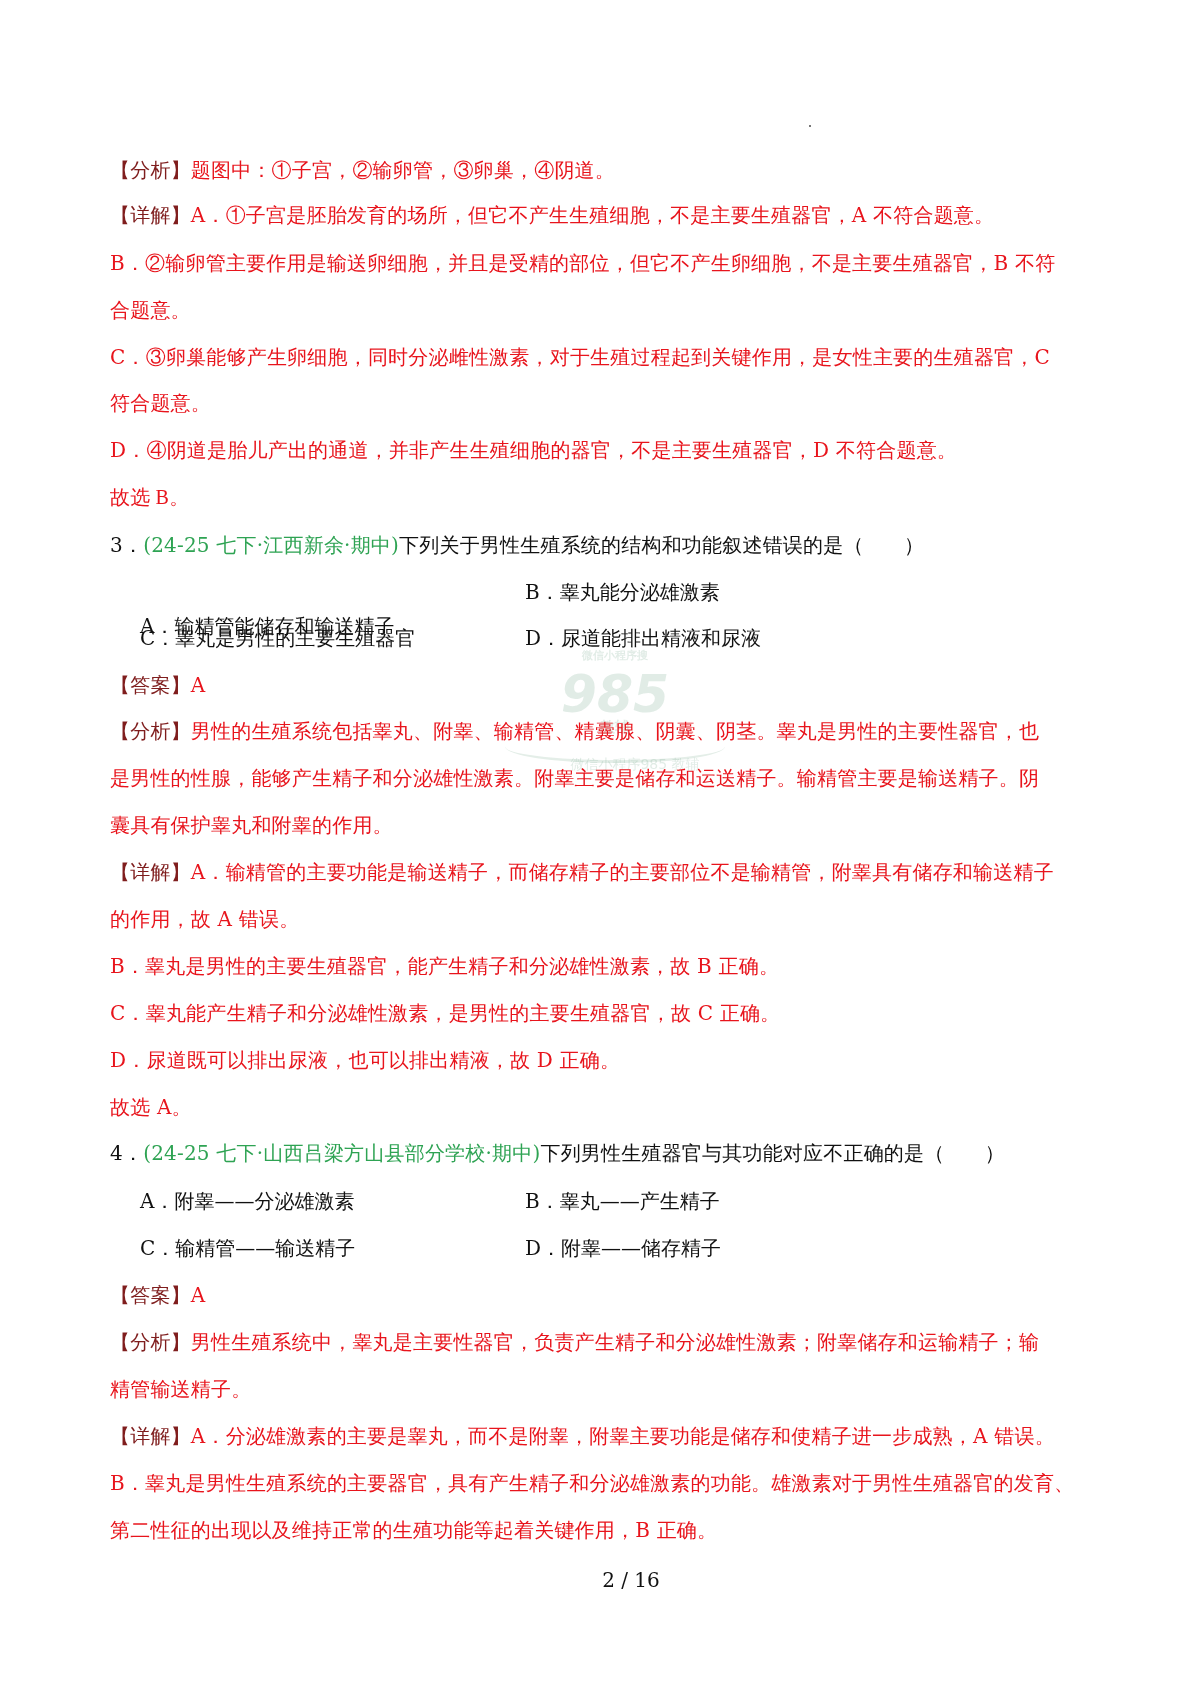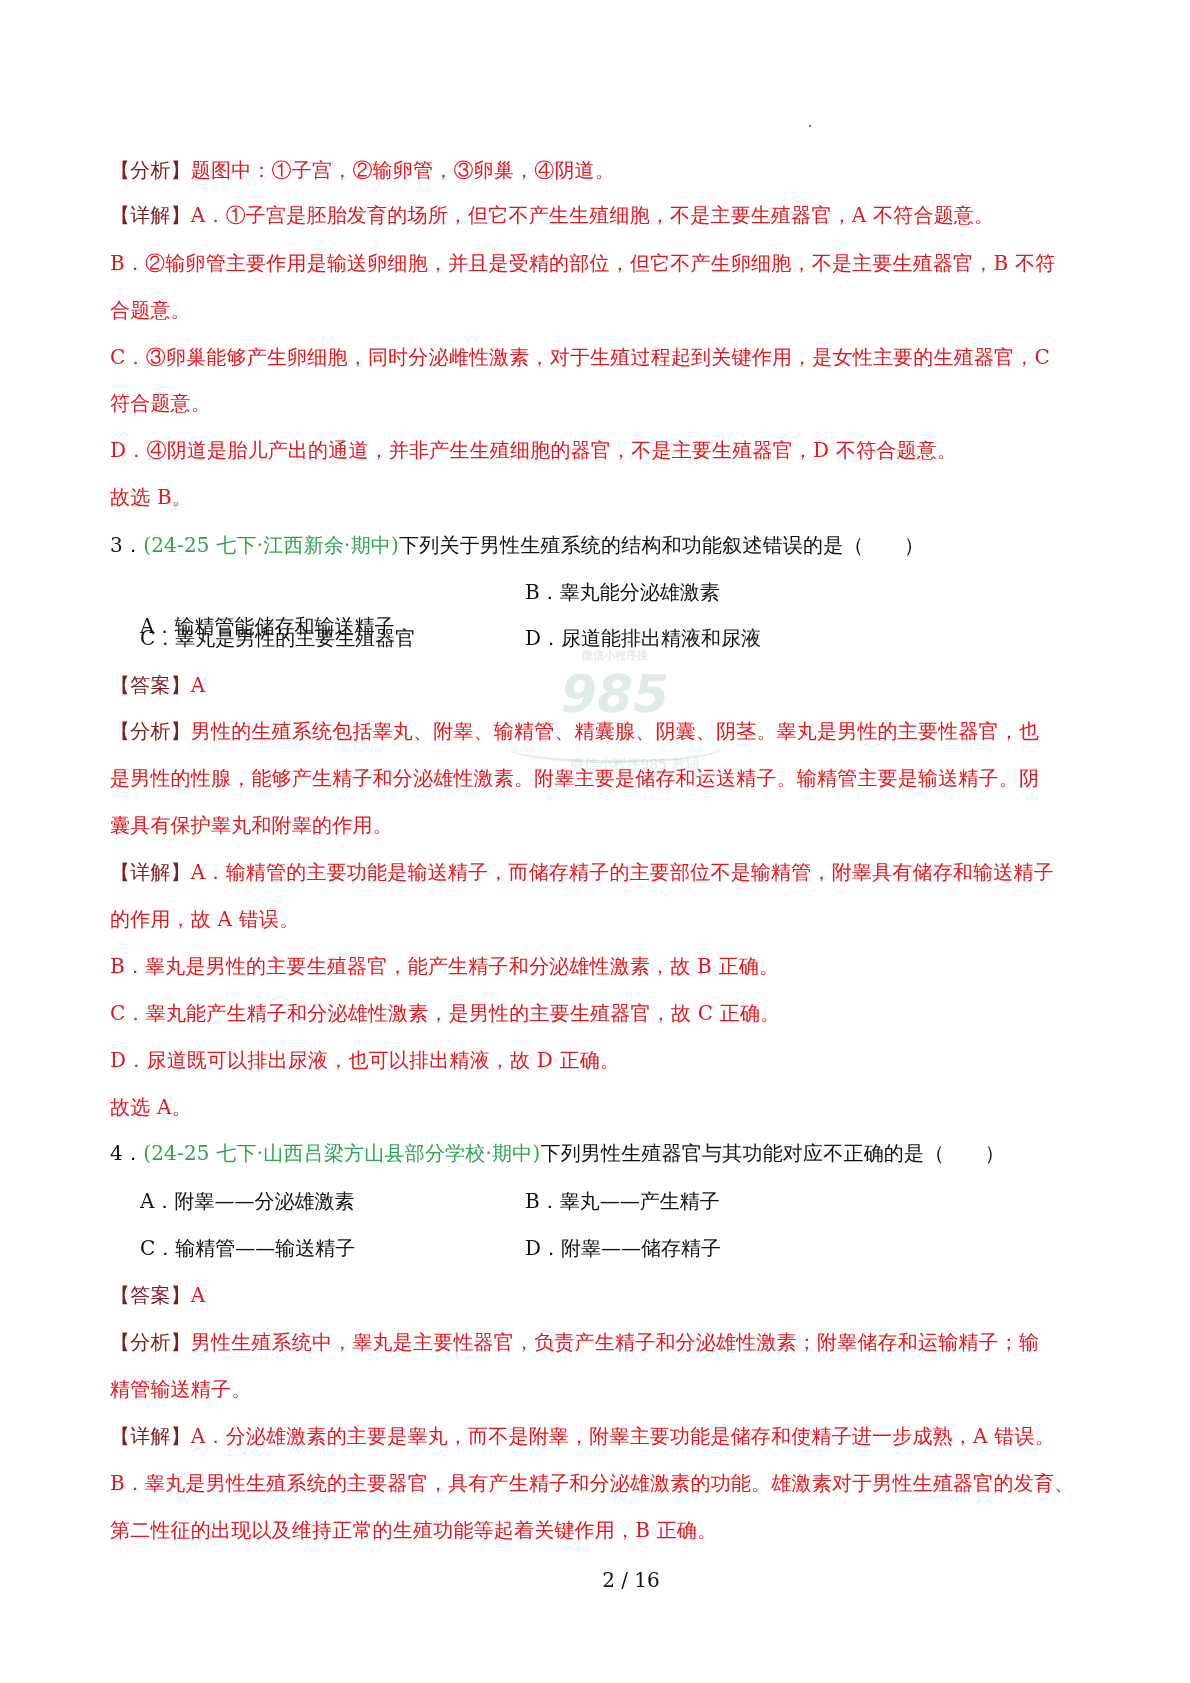--- a/index.html
+++ b/index.html
@@ -43,21 +43,21 @@
     <span class="tag">【分析】</span><span>题图中：①子宫，②输卵管，③卵巢，④阴道。</span>
   </div>
   <div class="line red" style="top:200px;">
     <span class="tag">【详解】</span><span>A．①子宫是胚胎发育的场所，但它不产生生殖细胞，不是主要生殖器官，A 不符合题意。</span>
   </div>
   <div class="line red" style="top:248px;">B．②输卵管主要作用是输送卵细胞，并且是受精的部位，但它不产生卵细胞，不是主要生殖器官，B 不符</div>
   <div class="line red" style="top:342px;">C．③卵巢能够产生卵细胞，同时分泌雌性激素，对于生殖过程起到关键作用，是女性主要的生殖器官，C</div>
   <div class="line red" style="top:295px;">合题意。</div>
   <div class="line red" style="top:388px;">符合题意。</div>
   <div class="line red" style="top:435px;">D．④阴道是胎儿产出的通道，并非产生生殖细胞的器官，不是主要生殖器官，D 不符合题意。</div>
-  <div class="line red" style="top:482px;">故选 B。</div>
+  <div class="line red" style="top:482px;font-family:Liberation Serif, serif;">故选 B。</div>
 
   <div class="line black" style="top:530px;">
     <span>3．</span><span class="green">(24-25 七下·江西新余·期中)</span><span>下列关于男性生殖系统的结构和功能叙述错误的是（　　）</span>
   </div>
   <div class="opt" style="left:140px; top:611px;">A．输精管能储存和输送精子</div>
   <div class="opt" style="left:525px; top:577px;">B．睾丸能分泌雄激素</div>
   <div class="opt" style="left:140px; top:623px;">C．睾丸是男性的主要生殖器官</div>
   <div class="opt" style="left:525px; top:623px;">D．尿道能排出精液和尿液</div>
 
   <div class="line red" style="top:670px;">

